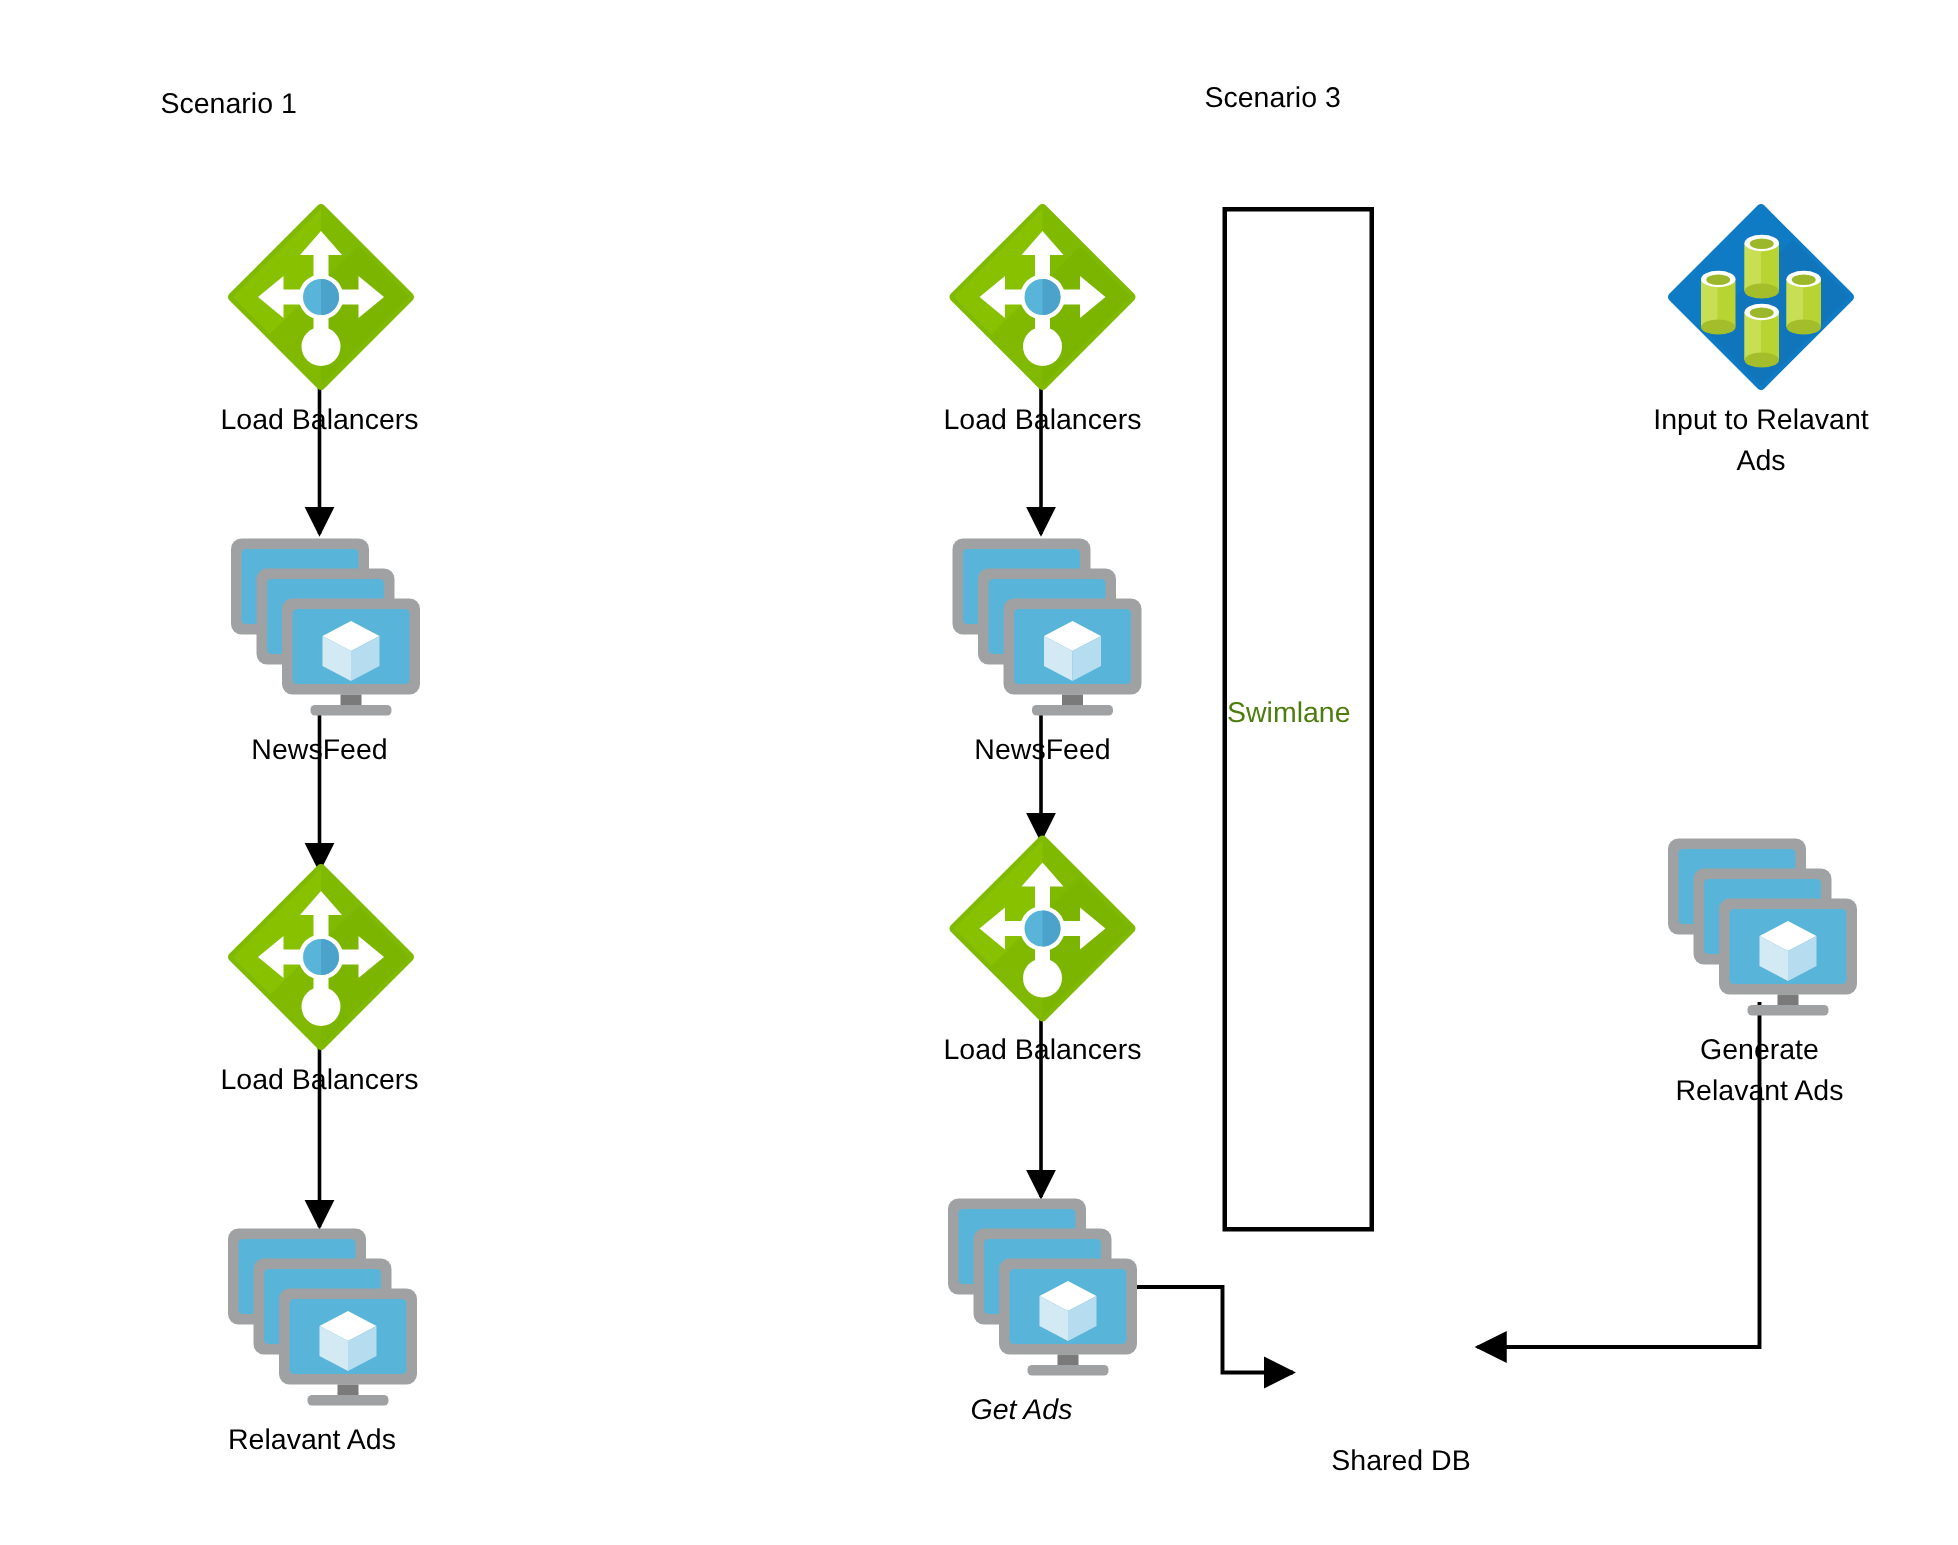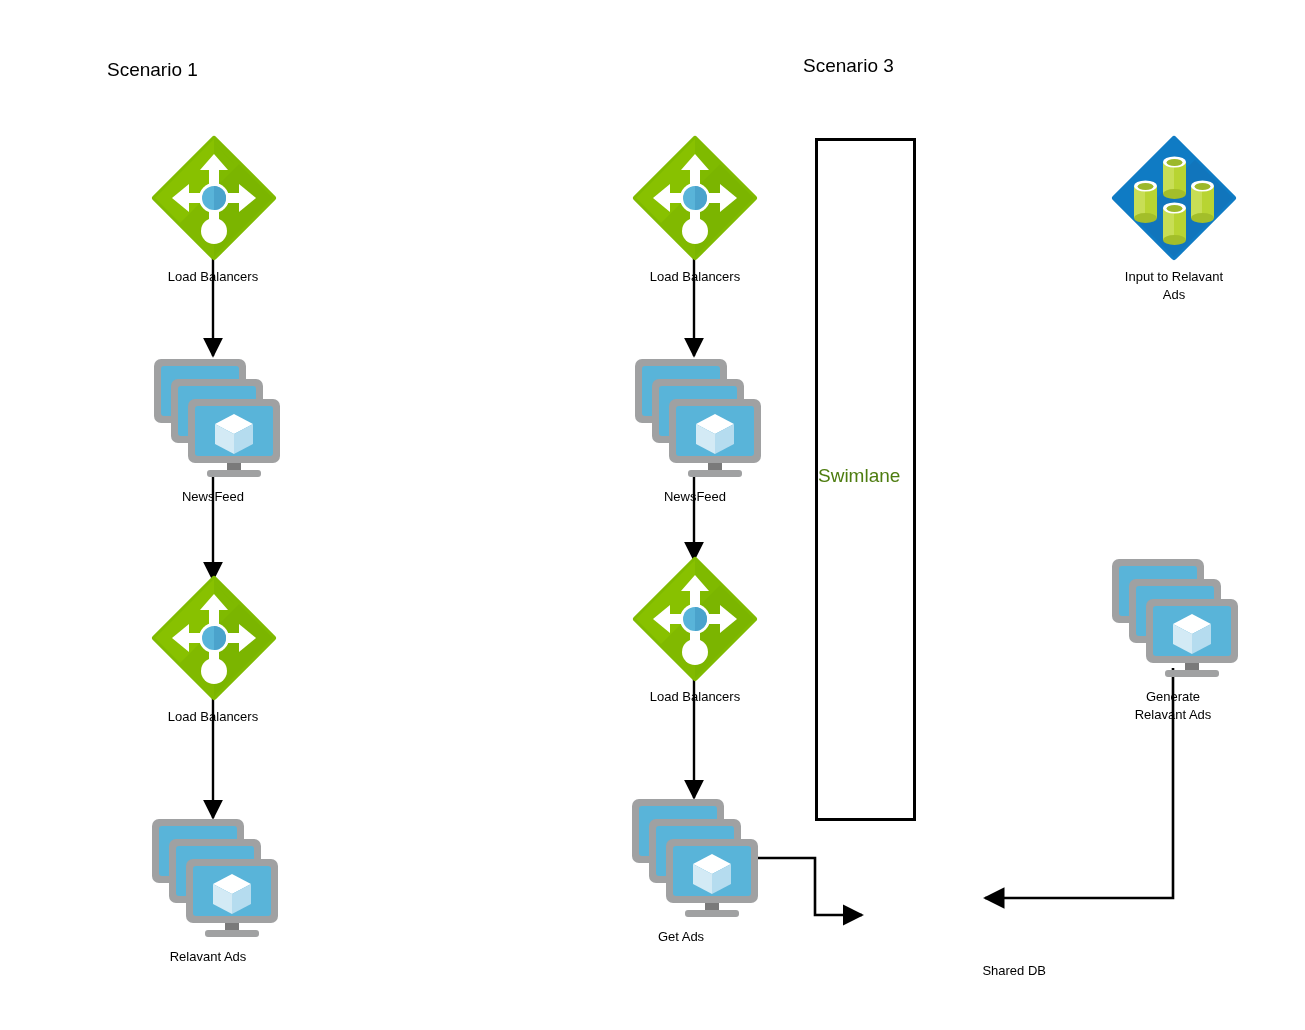--- a/index.html
+++ b/index.html
@@ -19,21 +19,21 @@
   }
   .scenario-title {
     position: absolute;
     font-size: 19px;
     color: #000000;
     white-space: nowrap;
     line-height: 1.2;
   }
   .node-label {
     position: absolute;
-    font-size: 13px;
+    font-size: 19px;
     color: #000000;
     text-align: center;
     line-height: 1.42;
     white-space: pre-line;
     pointer-events: none;
   }
   .swimlane-box {
     position: absolute;
     background: #ffffff;
     border: 3px solid #000000;
@@ -275,21 +275,21 @@
         <g>
           <path d="M82 57 L101 67 L82 77 L63 67 Z" fill="#FFFFFF"></path>
           <path d="M63 67 L82 77 L82 97 L63 87 Z" fill="#D3EAF5"></path>
           <path d="M101 67 L82 77 L82 97 L101 87 Z" fill="#B5DCEF"></path>
         </g>
       </g>
       <rect x="75" y="106" width="14" height="9" fill="#7A7A7A"></rect>
       <rect x="55" y="113" width="54" height="7" rx="3" fill="#A0A1A2"></rect>
     </svg>
   </div>
-  <div class="node-label" style="left:531px; top:928px; width:300px;">Get Ads</div>
+  <div class="node-label" style="left:531px; top:928px; width:300px;font-style:italic;">Get Ads</div>
 
   <div class="icon-wrap" style="left:1112px; top:136px;">
     <svg width="124" height="124" viewBox="0 0 124 124">
       <path d="M62 3 L121 62 L62 121 L3 62 Z" fill="#0F7BC4" stroke="#0F7BC4" stroke-width="6" stroke-linejoin="round"></path>
       <path d="M121 62 L62 121 L24 83 L83 24 Z" fill="#1668A8" opacity="0.30"></path>
 
       <g>
         <rect x="51" y="26" width="23" height="32" fill="#B8D432"></rect>
         <rect x="51" y="26" width="11" height="32" fill="#C8DE55"></rect>
         <ellipse cx="62.5" cy="58" rx="11.5" ry="5" fill="#A3BE2A"></ellipse>
@@ -346,15 +346,15 @@
           <path d="M101 67 L82 77 L82 97 L101 87 Z" fill="#B5DCEF"></path>
         </g>
       </g>
       <rect x="75" y="106" width="14" height="9" fill="#7A7A7A"></rect>
       <rect x="55" y="113" width="54" height="7" rx="3" fill="#A0A1A2"></rect>
     </svg>
   </div>
   <div class="node-label" style="left:1023px; top:688px; width:300px;">Generate
 Relavant Ads</div>
 
-  <div class="node-label" style="left:746px; top:962px; width:300px;text-align:right;">Shared DB</div>
+  <div class="node-label" style="left:784px; top:962px; width:300px;">Shared DB</div>
 
 </div>
 
 </body></html>

